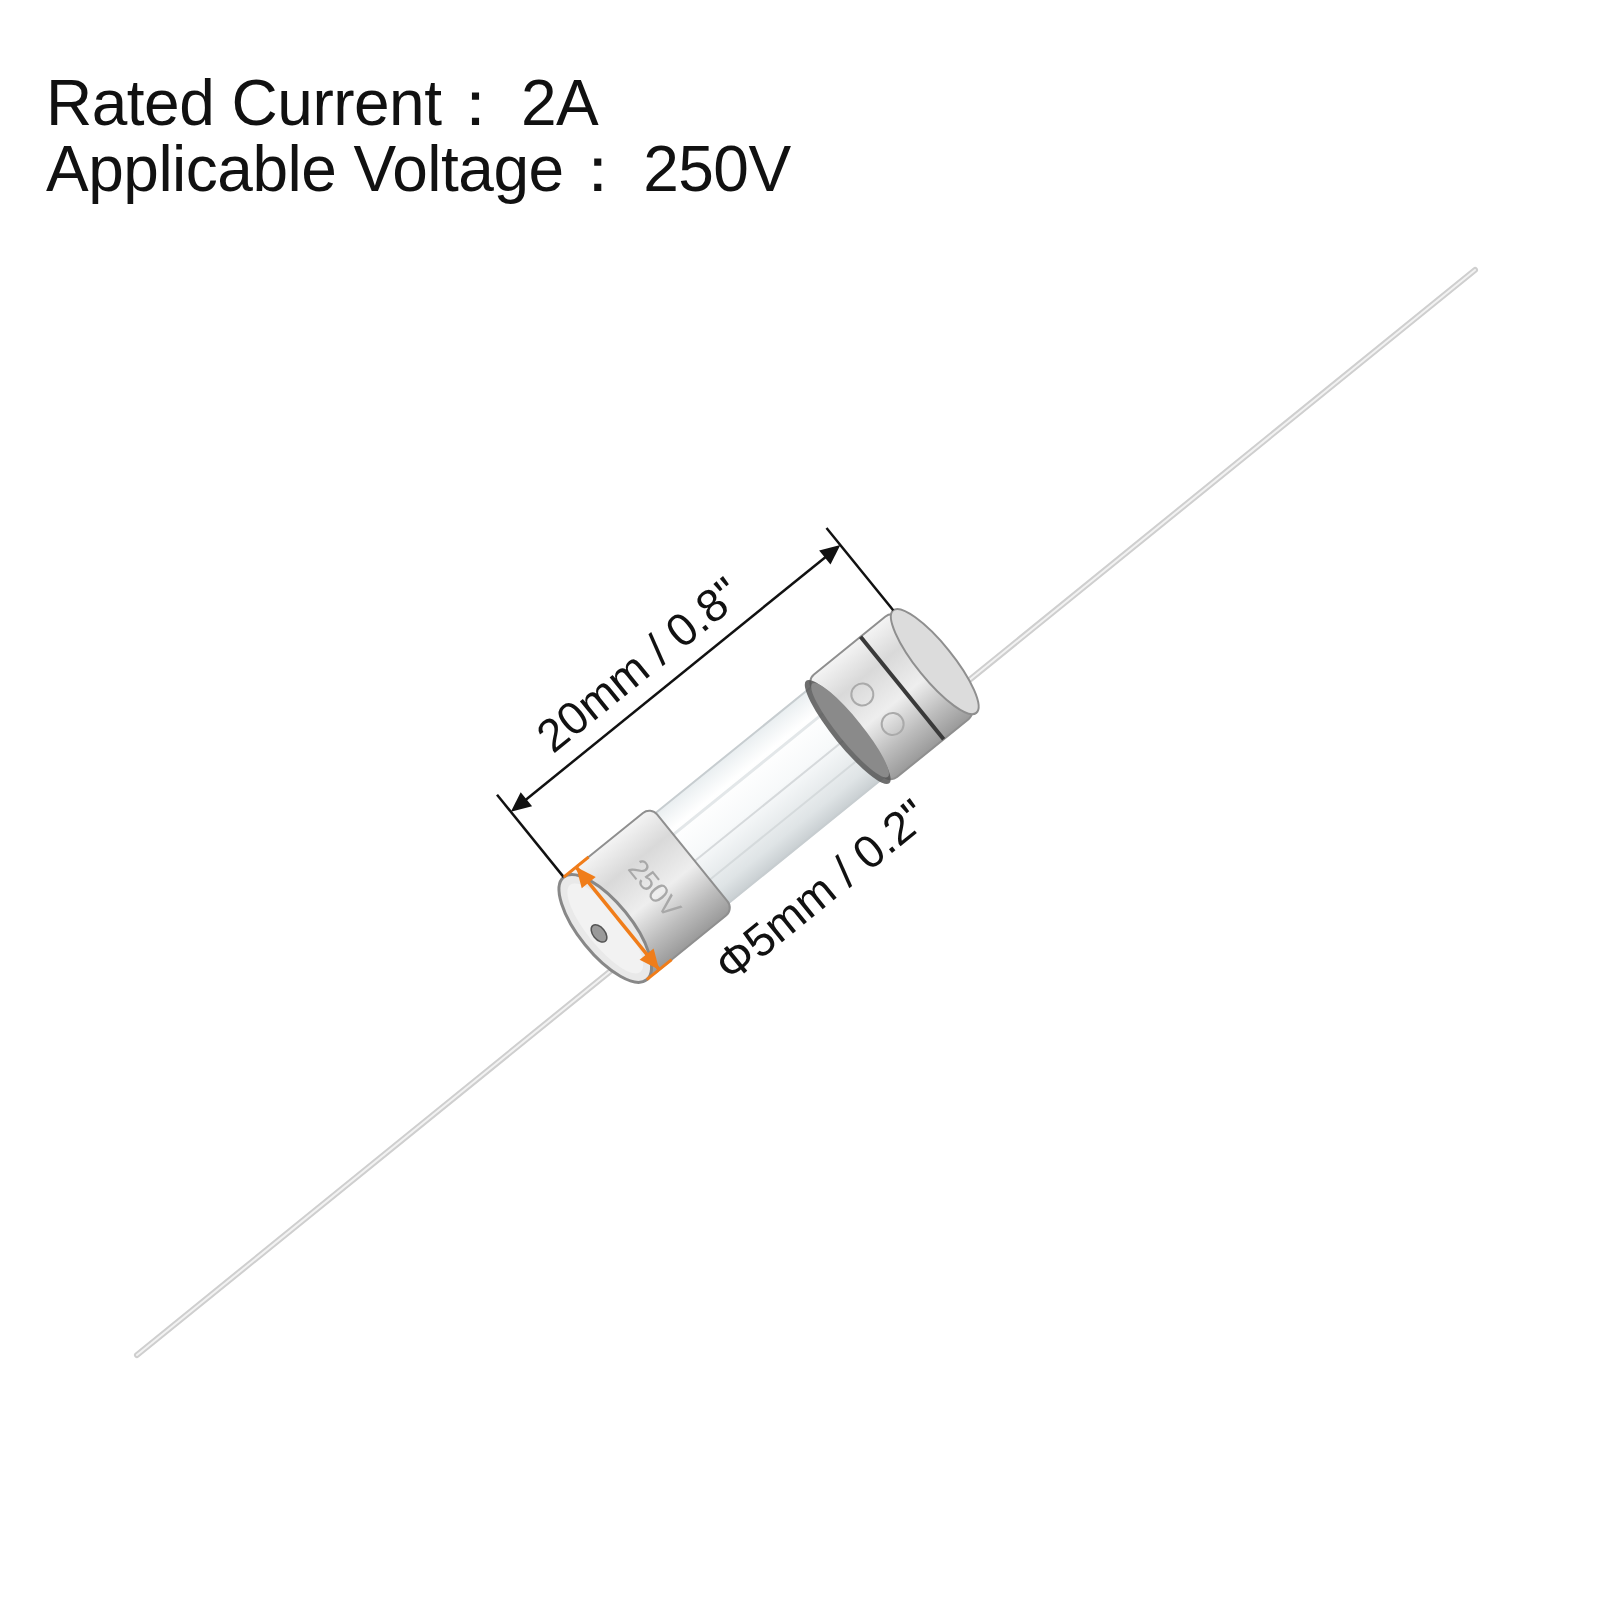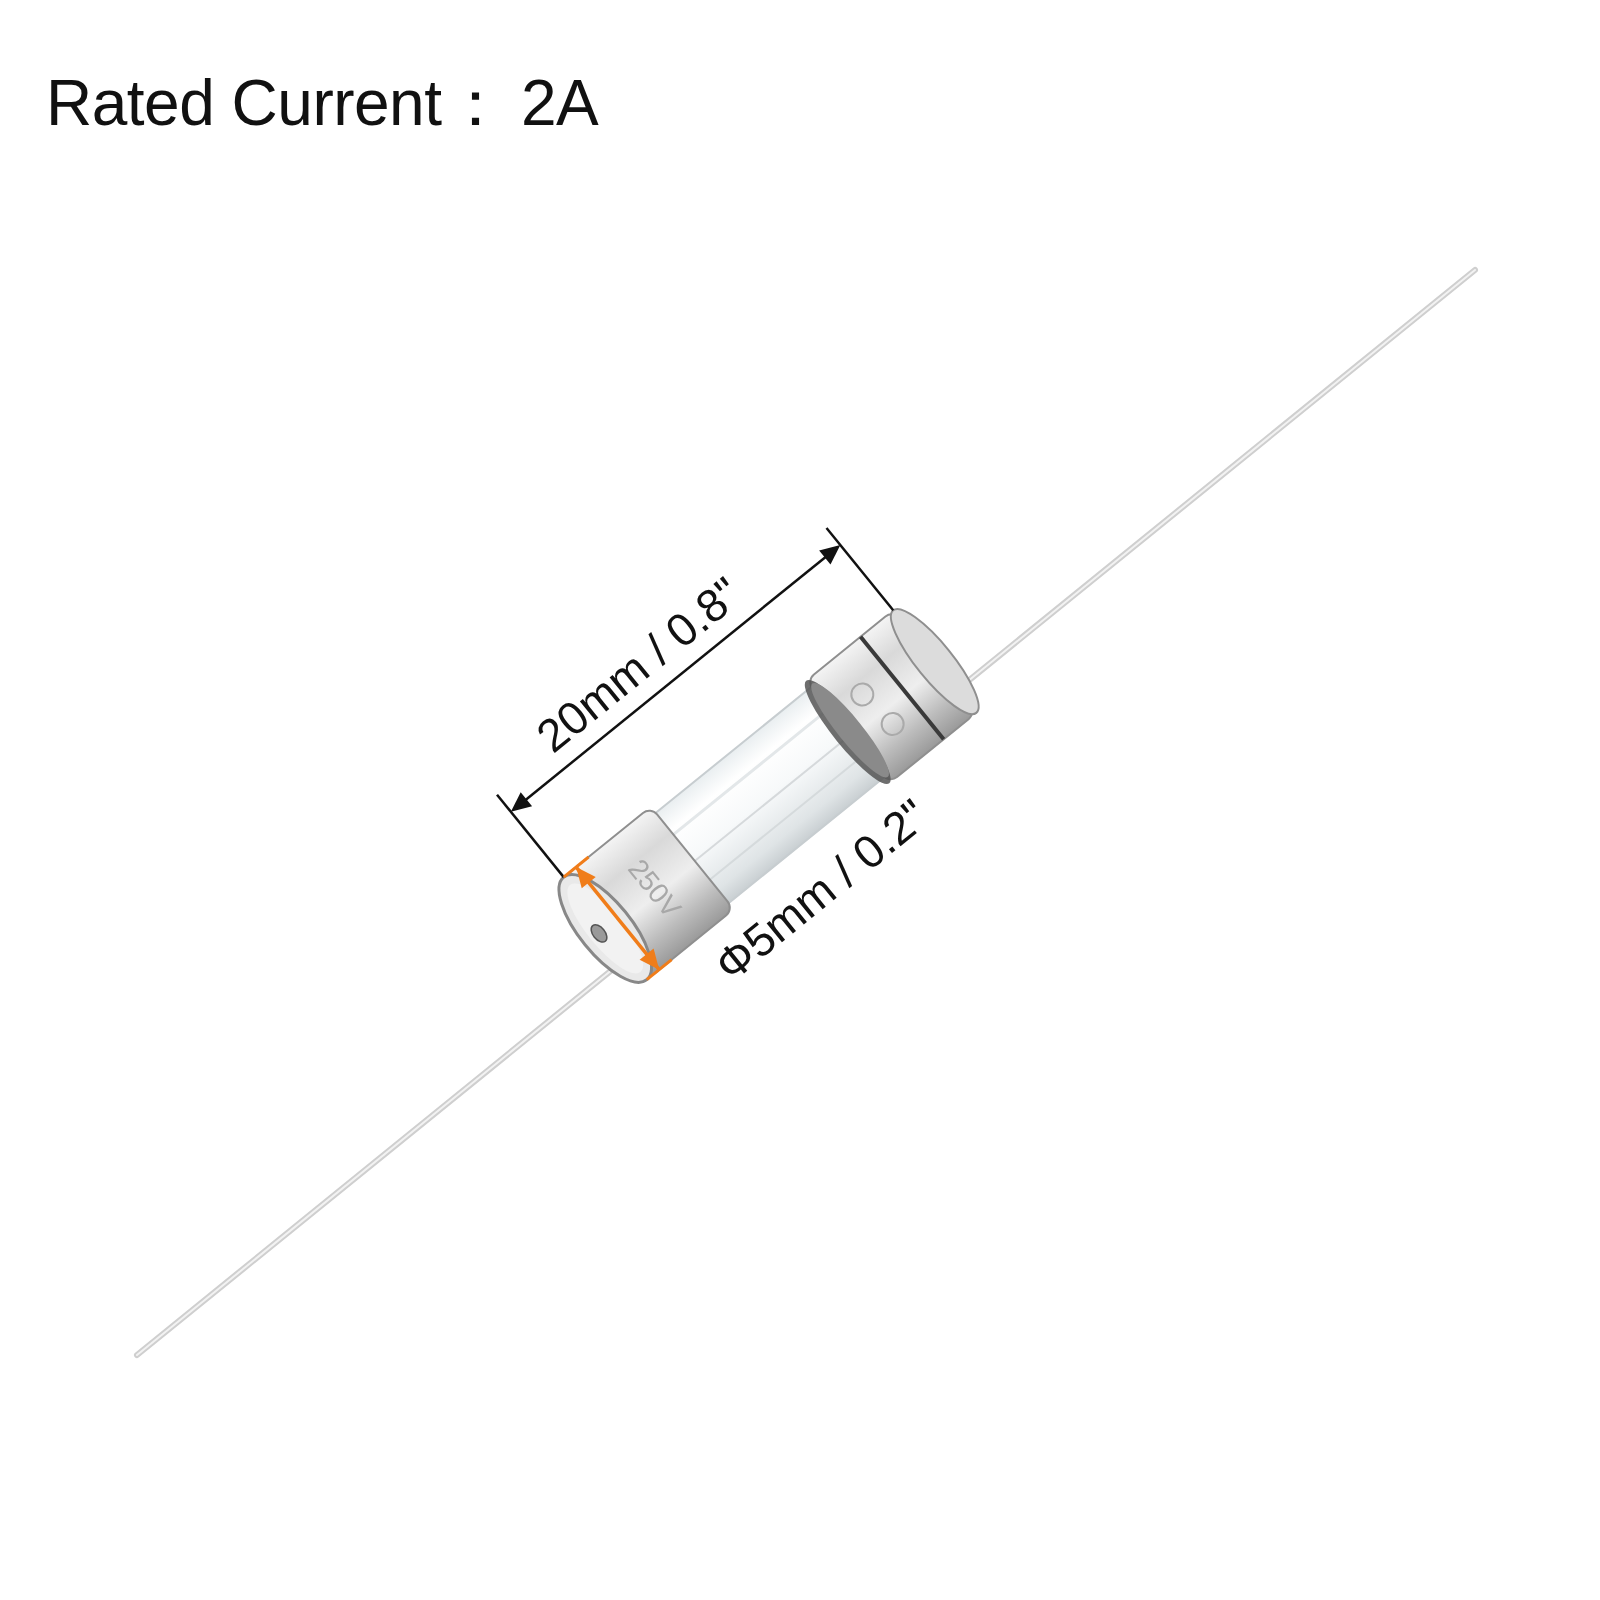--- a/index.html
+++ b/index.html
@@ -9,20 +9,23 @@
   .spec-line .sep { margin: 0 14px 0 2px; }
   svg.scene { position: absolute; left: 0; top: 0; }
   .dim-label { font-family: "Liberation Sans", sans-serif; font-size: 46px; fill: #111; }
 </style>
 </head>
 <body>
 
 <div class="specs">
   <div class="spec-line">
     <span>Rated Current</span><span class="sep">：</span><span>2A</span>
+  </div>
+  <div class="spec-line">
+    <span>Applicable Voltage</span><span class="sep">：</span><span>250V</span>
   </div>
 </div>
 
 <svg class="scene" width="1600" height="1600" viewBox="0 0 1600 1600">
   <defs>
     <linearGradient id="metal" x1="0" y1="0" x2="0" y2="1">
       <stop offset="0" stop-color="#f4f4f4"></stop>
       <stop offset="0.25" stop-color="#d9d9d9"></stop>
       <stop offset="0.55" stop-color="#eeeeee"></stop>
       <stop offset="0.8" stop-color="#bdbdbd"></stop>

